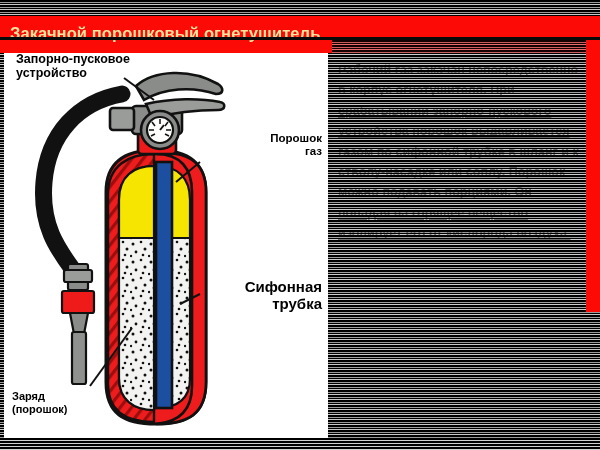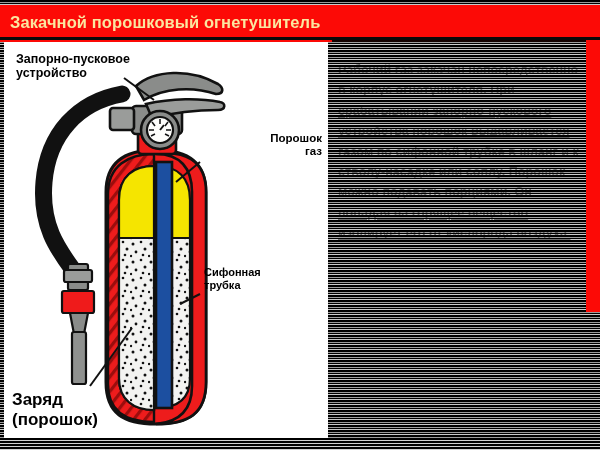--- a/index.html
+++ b/index.html
@@ -18,21 +18,21 @@
         to bottom,
         #000 0px, #000 2px,
         #9a9a9a 2px, #9a9a9a 3px,
         #000 3px, #000 4px,
         #c9c9c9 4px, #c9c9c9 5px
       );
   }
 
   
   #banner{
-    position:absolute;left:0;top:5px;width:600px;height:37px;
+    position:absolute;left:0;top:16px;width:600px;height:37px;
     background:#fc0a06;
     z-index:6;
   }
   #banner-title{
     position:absolute;left:10px;top:8px;
     font-size:16.5px;font-weight:bold;
     color:#fbe6a0;
     letter-spacing:0.1px;
     white-space:nowrap;
   }
@@ -60,22 +60,22 @@
   
   .lbl{
     position:absolute;
     color:#000;
     font-weight:bold;
     line-height:1.15;
     white-space:pre;
   }
   #lbl-valve{ left:12px; top:10px; font-size:12.5px; }
   #lbl-gas{ left:200px; top:90px; font-size:11.5px; text-align:right; width:118px;}
-  #lbl-siphon{ left:200px; top:224px; font-size:11px; width:118px;}
-  #lbl-charge{ left:8px; top:348px; font-size:17px; }
+  #lbl-siphon{ left:200px; top:236px; font-size:15px; text-align:right; width:118px;}
+  #lbl-charge{ left:8px; top:348px; font-size:11px; }
 
   
   #ext{ position:absolute; left:0; top:0; width:324px; height:396px; }
 
   
   #body-text{
     position:absolute;left:338px;top:60px;width:244px;
     z-index:5;
     font-size:12.6px;font-weight:bold;line-height:1.62;
     color:#0d0d0d;

